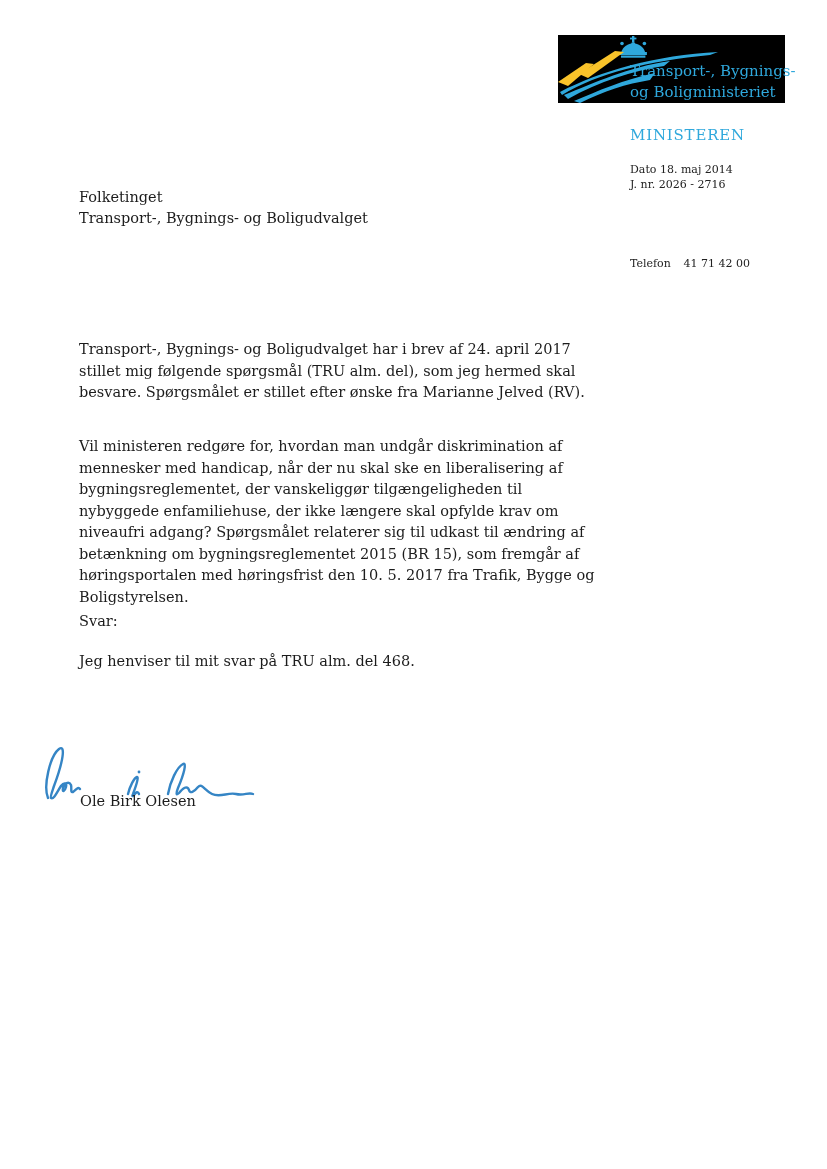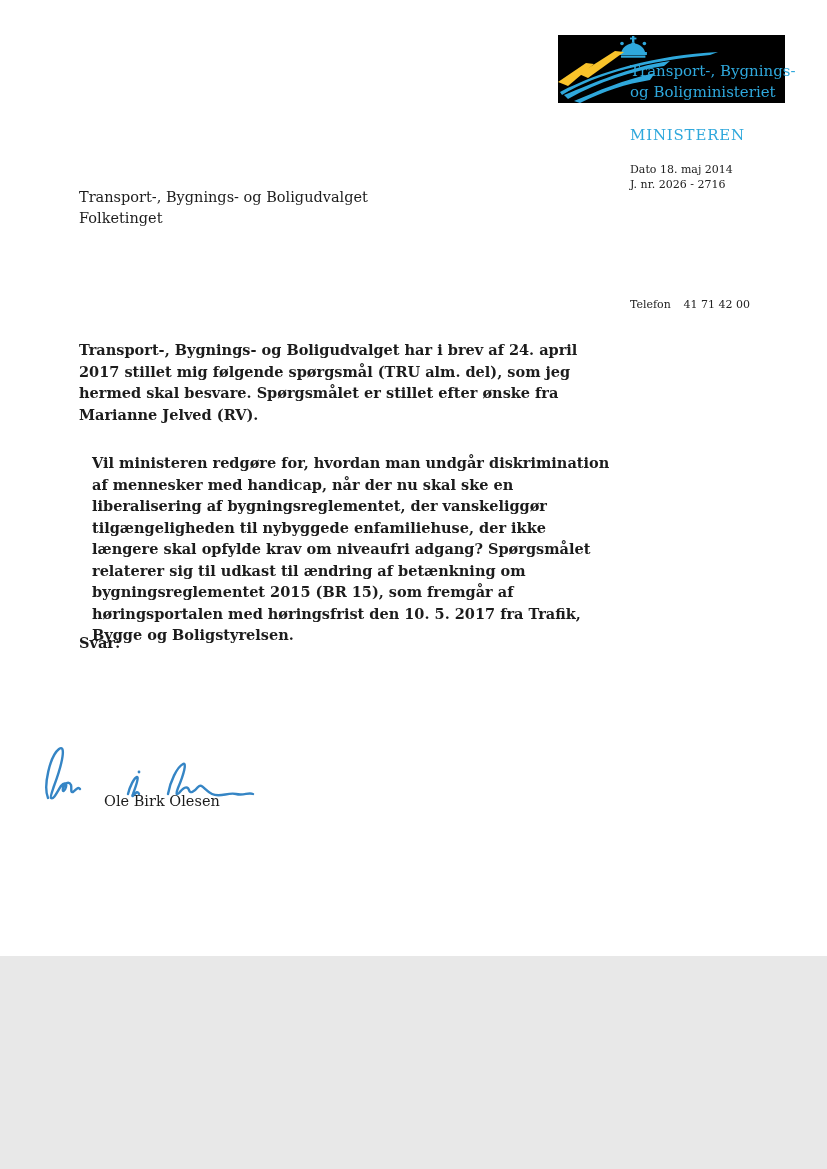--- a/index.html
+++ b/index.html
@@ -1,20 +1,20 @@
 <!DOCTYPE html>
 <html style="--cyan: #2fa8dc; --yellow: #f9c32a; --logo-bg: #000000; --sig-blue: #3585c5;"><head>
 <meta charset="utf-8">
 <style>
   * { margin: 0; padding: 0; box-sizing: border-box; }
   html, body { background: #e8e8e8; }
   .page {
     position: relative;
     width: 827px;
-    height: 956px;
+    height: 1169px;
     background: #ffffff;
     margin: 0 auto;
     font-family: "DejaVu Serif", serif;
     color: #1c1c1c;
     overflow: hidden;
   }
   
   .logo-box {
     position: absolute;
     left: 558px; top: 35px;
@@ -41,50 +41,49 @@
   .info-block {
     position: absolute;
     left: 630px;
     font-size: 11px;
     line-height: 14.5px;
     color: #222;
   }
   .info-date    { top: 163px; }
   .info-address { top: 219px; }
   .info-phone   { top: 257px; }
-  .info-phone .phone-label { display: inline-block; width: 50px; margin-top: 41px; }
+  .info-phone .phone-label { display: inline-block; width: 50px; }
   
   .recipient {
     position: absolute;
     left: 79px; top: 187px;
     font-size: 14.5px;
     line-height: 21px;
   }
   .para {
     position: absolute;
     left: 79px;
     width: 523px;
     font-size: 14.5px;
     line-height: 21.5px;
     text-align: left;
-    font-weight: bold;
   }
   .para-intro    { top: 339px; }
   .head-question { top: 412px; font-weight: bold; }
-  .para-question { top: 452px; margin-left: 13px; }
-  .head-answer   { top: 632px; font-weight: bold; }
+  .para-question { top: 436px; }
+  .head-answer   { top: 611px; font-weight: normal; }
   .para-answer   { top: 651px; }
   .salutation    { top: 726px; }
   .signature-svg {
     position: absolute;
     left: 42px; top: 742px;
   }
   .signature-name {
     position: absolute;
-    left: 104px; top: 793px;
+    left: 80px; top: 793px;
     font-size: 14.5px;
   }
 </style>
 </head>
 <body>
 
 <div class="page" style="color: rgb(28, 28, 28);">
 
   <div class="logo-box">
     <svg class="logo-art" width="227" height="68" viewBox="0 0 227 68">
@@ -125,31 +124,32 @@
     <div>J. nr. 2026 - 2716</div>
   </div>
 
 
   <div class="info-block info-phone">
     <span class="phone-label">Telefon</span>
     <span>41 71 42 00</span>
   </div>
 
   <div class="recipient">
+    <div>Folketinget</div>
     <div>Transport-, Bygnings- og Boligudvalget</div>
-    <div>Folketinget</div>
   </div>
 
   <div class="para para-intro">Transport-, Bygnings- og Boligudvalget har i brev af 24. april 2017 stillet mig følgende spørgsmål (TRU alm. del), som jeg hermed skal besvare. Spørgsmålet er stillet efter ønske fra Marianne Jelved (RV).</div>
 
 
   <div class="para para-question">Vil ministeren redgøre for, hvordan man undgår diskrimination af mennesker med handicap, når der nu skal ske en liberalisering af bygningsreglementet, der vanskeliggør tilgængeligheden til nybyggede enfamiliehuse, der ikke længere skal opfylde krav om niveaufri adgang? Spørgsmålet relaterer sig til udkast til ændring af betænkning om bygningsreglementet 2015 (BR 15), som fremgår af høringsportalen med høringsfrist den 10. 5. 2017 fra Trafik, Bygge og Boligstyrelsen.</div>
 
   <div class="para head-answer">Svar:</div>
 
+  <div class="para para-answer">Jeg henviser til mit svar på TRU alm. del 468.</div>
 
 
   <svg class="signature-svg" width="215" height="62" viewBox="0 0 215 62">
     <g fill="none" style="stroke:var(--sig-blue)" stroke-width="2.4" stroke-linecap="round" stroke-linejoin="round">
       <path d="M6,56 C1,44 8,14 17,7 C24,2 21,20 12,44 C10,50 8,55 9,56 C12,58 16,48 19,44"></path>
       <path d="M19,44 C22,40 25,41 24,45 C23,49 20,51 21,46 C22,41 27,39 29,43 C30,46 28,51 31,50 C34,48 36,44 38,47"></path>
       <path d="M86,52 C88,44 92,36 95,35 C97,35 94,44 91,52 C90,54 90,55 92,53 C94,50 96,49 97,52"></path>
       <path d="M126,52 C128,40 135,25 141,22 C145,20 142,32 136,46 C134,51 134,54 137,51 C141,46 145,43 147,48 C148,52 152,50 156,45 C160,41 162,48 170,52 C178,56 186,50 194,52 C202,54 206,50 211,52"></path>
     </g>
     <circle cx="97" cy="30" r="1.4" style="fill:var(--sig-blue)"></circle>

